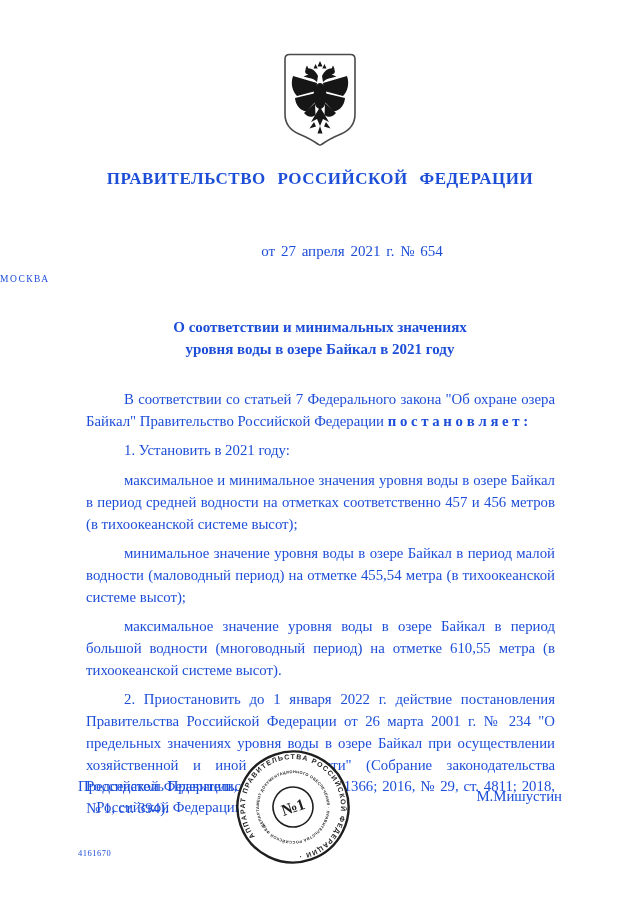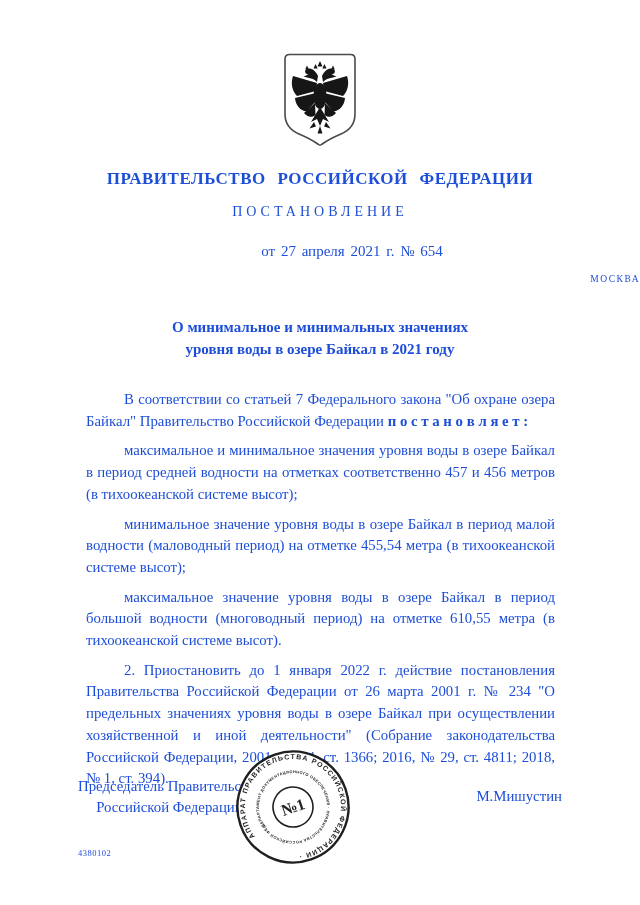--- a/index.html
+++ b/index.html
@@ -15,21 +15,21 @@
   }
   .doc-type{
     position:absolute;top:204px;left:0;width:100%;text-align:center;
     font-size:14px;letter-spacing:4px;
   }
   .date-line{
     position:absolute;top:243px;left:0;width:100%;text-align:center;
     font-size:15px;word-spacing:2px;padding-left:32px;
   }
   .city{
-    position:absolute;top:274px;left:0;width:100%;text-align:right;
+    position:absolute;top:274px;left:0;width:100%;text-align:left;
     font-size:9.5px;letter-spacing:1.5px;
   }
   .doc-title{
     position:absolute;top:317px;left:0;width:100%;text-align:center;
     font-weight:bold;font-size:15px;line-height:21.5px;
   }
   .body-text{
     position:absolute;top:381px;left:78px;width:485px;
     font-size:14.8px;line-height:21.7px;text-align:justify;
   }
@@ -70,31 +70,31 @@
         </g>
         <use href="#eagle-half" transform="translate(80,0) scale(-1,1)"></use>
         <ellipse cx="40" cy="44" rx="6.5" ry="13"></ellipse>
         <path d="M40,55 L31,70 L37,67 L40,74 L43,67 L49,70 Z"></path>
         <path d="M34,70 l-4.5,6.5 6.5,-2 z M46,70 l4.5,6.5 -6.5,-2 z M40,74 l-2.5,7.5 h5 z"></path>
       </g>
     </svg>
   </div>
 
   <div class="org-name">ПРАВИТЕЛЬСТВО РОССИЙСКОЙ ФЕДЕРАЦИИ</div>
-  <div class="doc-type">ПОСТАНОВЛЕНИЕ</div>
   <div class="date-line">от 27 апреля 2021 г. № 654</div>
   <div class="city">МОСКВА</div>
 
   <div class="doc-title">
-    <div>О минимальное и минимальных значениях</div>
+    <div>О соответствии и минимальных значениях</div>
     <div>уровня воды в озере Байкал в 2021 году</div>
   </div>
 
   <div class="body-text">
     <p><span>В соответствии со статьей 7 Федерального закона "Об охране озера Байкал" Правительство Российской Федерации </span><span class="decree-word">п о с т а н о в л я е т :</span></p>
+    <p>1. Установить в 2021 году:</p>
     <p>максимальное и минимальное значения уровня воды в озере Байкал в период средней водности на отметках соответственно 457 и 456 метров (в тихоокеанской системе высот);</p>
     <p>минимальное значение уровня воды в озере Байкал в период малой водности (маловодный период) на отметке 455,54 метра (в тихоокеанской системе высот);</p>
     <p>максимальное значение уровня воды в озере Байкал в период большой водности (многоводный период) на отметке 610,55 метра (в тихоокеанской системе высот).</p>
     <p>2. Приостановить до 1 января 2022 г. действие постановления Правительства Российской Федерации от 26 марта 2001 г. № 234 "О предельных значениях уровня воды в озере Байкал при осуществлении хозяйственной и иной деятельности" (Собрание законодательства Российской Федерации, 2001, № 14, ст. 1366; 2016, № 29, ст. 4811; 2018, № 1, ст. 394).</p>
   </div>
 
   <div class="sig-row">
     <div class="sig-post">
       <div>Председатель Правительства</div>
       <div>Российской Федерации</div>
@@ -109,15 +109,15 @@
         <path id="innerArc" d="M 27.2,68.8 A 33,33 0 0 1 92.8,51.2 A 33,33 0 0 1 27.2,68.8"></path>
       </defs>
       <circle cx="60" cy="60" r="55.5" fill="#ffffff" stroke="#1f1f1f" stroke-width="2.4"></circle>
       <circle cx="60" cy="60" r="20" fill="none" stroke="#1f1f1f" stroke-width="1.6"></circle>
       <text class="ring-outer"><textPath href="#outerArc" startOffset="0">АППАРАТ ПРАВИТЕЛЬСТВА РОССИЙСКОЙ ФЕДЕРАЦИИ ·</textPath></text>
       <text class="ring-inner"><textPath href="#innerArc" startOffset="0">ДЕПАРТАМЕНТ ДОКУМЕНТАЦИОННОГО ОБЕСПЕЧЕНИЯ · ПРАВИТЕЛЬСТВА РОССИЙСКОЙ ФЕДЕРАЦИИ ·</textPath></text>
       <text class="center-no" x="60" y="65.5" text-anchor="middle">№1</text>
     </svg>
   </div>
 
-  <div class="footer-code">4380102</div>
+  <div class="footer-code">4161670</div>
 
 </div>
 
 </body></html>

